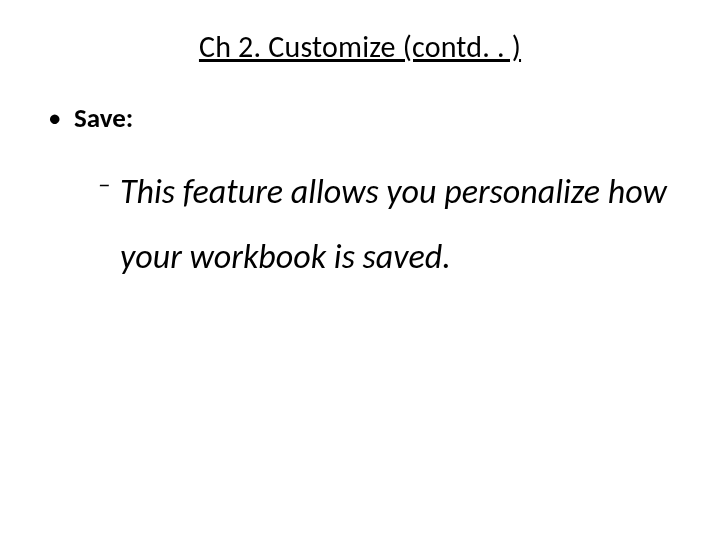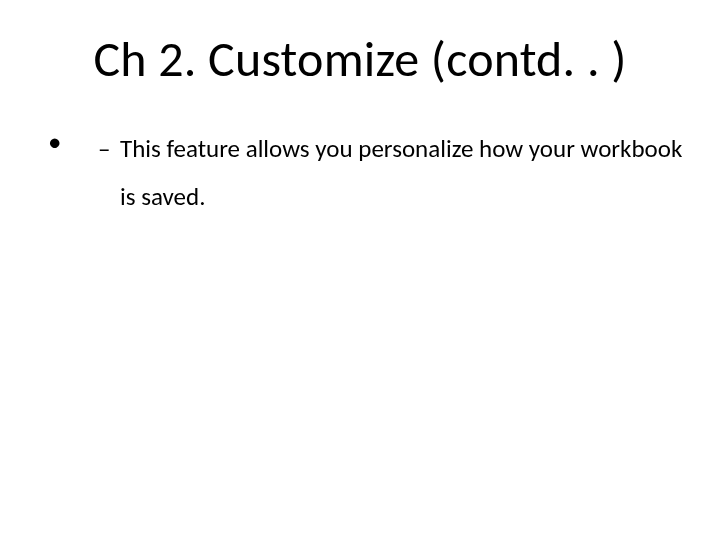--- a/index.html
+++ b/index.html
@@ -7,24 +7,25 @@
       width: 720px;
       height: 540px;
       background: #fff;
       font-family: Calibri, "Segoe UI", Arial, sans-serif;
       color: #000;
       padding: 28px 32px 40px 32px;
       position: relative;
     }
     .title {
       text-align: center;
-      font-size: 50px;
+      font-size: 30px;
       font-weight: 400;
       margin-bottom: 36px;
       letter-spacing: 0.2px;
+      text-decoration: underline;
     }
     ul.level1 {
       list-style: none;
       padding-left: 16px;
     }
     ul.level1 > li {
       font-size: 27px;
       font-weight: 700;
       position: relative;
       padding-left: 26px;
@@ -38,39 +39,41 @@
       font-size: 27px;
       font-weight: 400;
     }
     ul.level2 {
       list-style: none;
       padding-left: 24px;
       margin-top: 26px;
       font-weight: 400;
     }
     ul.level2 > li {
-      font-size: 25px;
+      font-size: 34px;
       font-weight: 400;
       position: relative;
       padding-left: 22px;
       line-height: 1.9;
       margin-bottom: 18px;
+      font-style: italic;
     }
     ul.level2 > li::before {
       content: "–";
       position: absolute;
       left: 0;
       top: 0;
       font-size: 25px;
     }
   </style>
 </head>
 <body>
 
 <h1 class="title">Ch 2. Customize (contd. . )</h1>
 
 <ul class="level1">
   <li>
+    <span>Save:</span>
     <ul class="level2">
       <li>This feature allows you personalize how your workbook is saved.</li>
     </ul>
   </li>
 </ul>
 
 </body></html>

